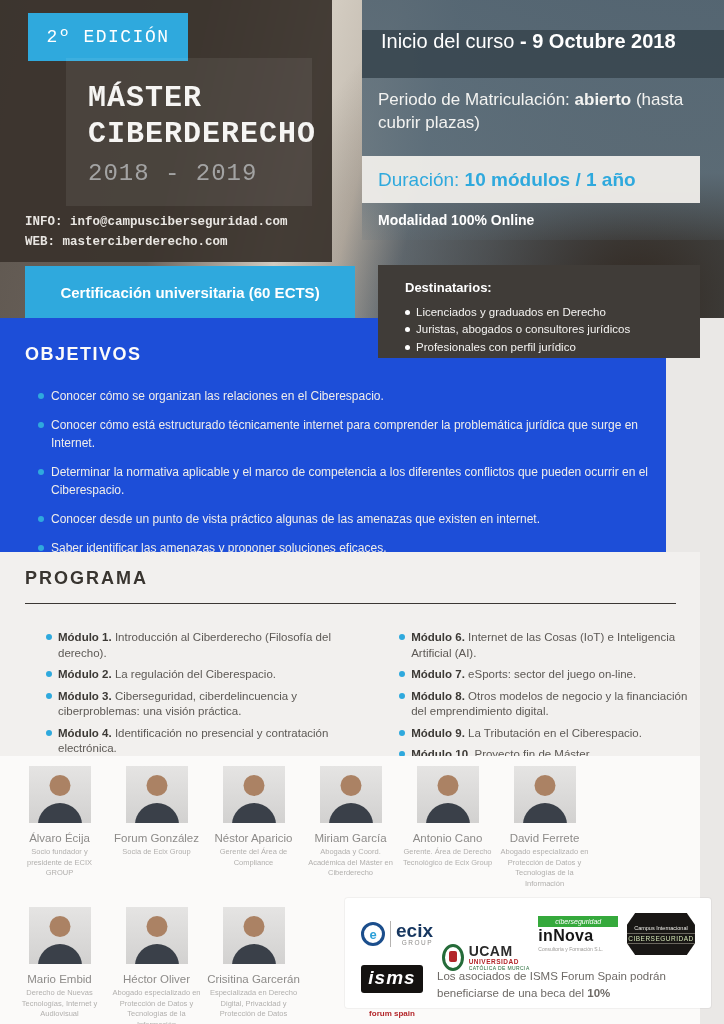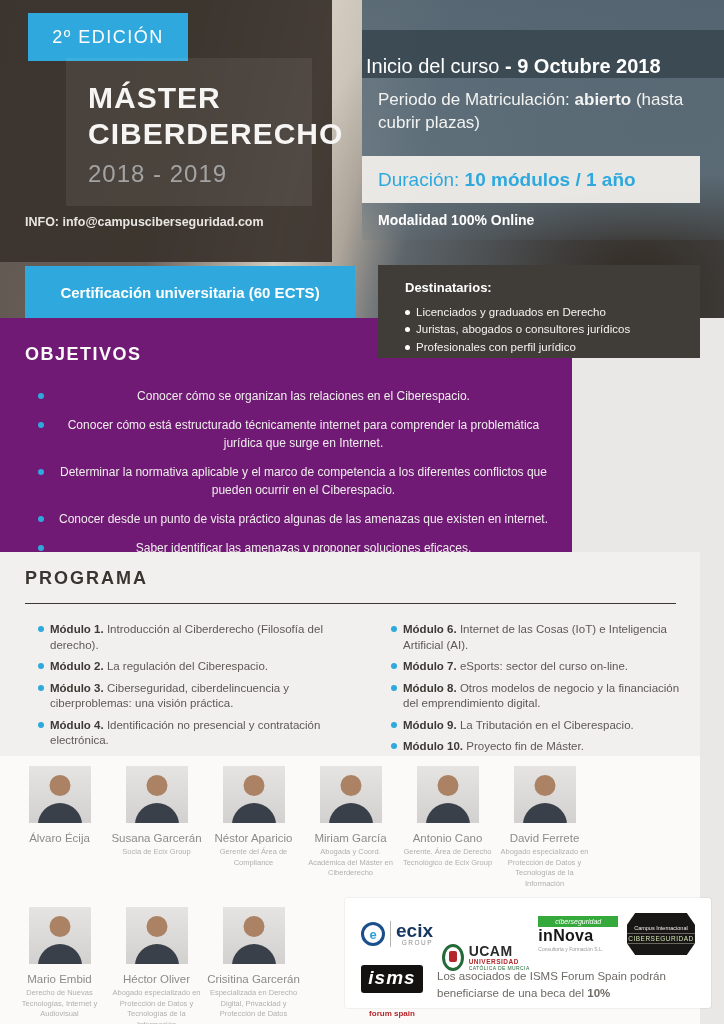--- a/index.html
+++ b/index.html
@@ -11,56 +11,56 @@
   
   .hero { position:absolute; left:0; top:0; width:724px; height:318px; }
   .hero-photo { position:absolute; inset:0;
     background:
       radial-gradient(circle at 88% 94%, rgba(48,37,28,0.95) 0%, rgba(48,37,28,0.5) 22%, rgba(48,37,28,0) 52%),
       linear-gradient(103deg,#5e564f 0%, #6b635b 26%, #d3ccc1 42%, #c4bcb1 50%, #72828e 58%, #5e7180 80%, #55666f 100%);
   }
   .hero-top-strip { position:absolute; left:362px; top:0; width:362px; height:30px; background:rgba(50,48,45,0.4); }
   .right-overlay { position:absolute; left:362px; top:0; width:362px; height:240px;
     background:linear-gradient(180deg, rgba(86,104,117,0.9) 0%, rgba(95,113,125,0.85) 72%, rgba(95,113,125,0.15) 100%); }
-  .left-block { position:absolute; left:0; top:0; width:332px; height:262px; background:rgba(58,51,45,0.94); }
+  .left-block { position:absolute; left:0; top:0; width:332px; height:262px; background:rgba(58,51,45,0.94);font-family:Liberation Mono, monospace; }
   .badge { position:absolute; left:28px; top:13px; width:160px; height:48px;
     background:#2fa9dd; color:#fff; font-size:18px; letter-spacing:1.5px;
     display:flex; align-items:center; justify-content:center; }
   .title-panel { position:absolute; left:66px; top:58px; width:246px; height:148px;
     background:rgba(255,255,255,0.07); padding:22px 0 0 22px; box-sizing:border-box; }
   .t-line { font-size:30px; font-weight:bold; color:#f6f5f3; letter-spacing:1px; line-height:1.2; }
   .t-years { font-size:24px; color:#a3a3a3; margin-top:8px; letter-spacing:1px; }
   .contact { position:absolute; left:25px; top:212px; font-size:12.5px; font-weight:bold;
     color:#e9e6e2; line-height:1.6; }
   .contact a { color:#e9e6e2; text-decoration:none; }
   .inicio-band { position:absolute; left:362px; top:30px; width:362px; height:48px;
     background:rgba(56,69,78,0.88); color:#fff; font-size:20px;
-    display:flex; align-items:flex-end; padding-left:4px; box-sizing:border-box; white-space:pre; }
+    display:flex; align-items:flex-start; padding-left:19px; box-sizing:border-box; white-space:pre; }
   .periodo { position:absolute; left:378px; top:88px; width:332px; font-size:17px;
     color:#f3f3f1; line-height:1.38; }
   .duracion-band { position:absolute; left:362px; top:156px; width:338px; height:47px;
     background:rgba(241,239,235,0.94); color:#2fa9dd; font-size:19px;
     display:flex; align-items:center; padding-left:16px; box-sizing:border-box; white-space:pre; }
   .modalidad { position:absolute; left:378px; top:212px; font-size:14px; font-weight:bold; color:#fff; }
   
-  .objetivos-section { position:absolute; left:0; top:318px; width:572px; height:234px;
-    background:#701a75; padding:26px 16px 0 25px; box-sizing:border-box; }
+  .objetivos-section { position:absolute; left:0; top:318px; width:666px; height:234px;
+    background:#1d4ed8; padding:26px 16px 0 25px; box-sizing:border-box; }
   .objetivos-section h2 { margin:0; font-size:18px; color:#fcfbfa; letter-spacing:1.5px; font-weight:bold; }
   .obj-list { list-style:none; margin:22px 0 0 0; padding:0 0 0 13px; }
   .obj-list li { position:relative; font-size:12px; color:#efedeb; line-height:1.5;
-    margin-bottom:11px; padding-left:13px;text-align:center; }
+    margin-bottom:11px; padding-left:13px; }
   .obj-list li::before { content:""; position:absolute; left:0; top:6px; width:6px; height:6px;
     border-radius:50%; background:#2fa9dd; }
   
   .programa-section { position:absolute; left:0; top:552px; width:700px; height:204px;
     background:#f2f0ee; padding:16px 0 0 25px; box-sizing:border-box; }
   .programa-section h2 { margin:0; font-size:18px; color:#393530; letter-spacing:2px; font-weight:bold; }
   .rule { width:651px; height:0; border-top:1px solid #3c3834; margin-top:14px; }
   .mod-cols { display:flex; margin-top:18px; }
-  .mod-col { list-style:none; margin:0; padding:0 0 0 13px; }
+  .mod-col { list-style:none; margin:8px; padding:0 0 0 13px; }
   .mod-col.c1 { width:325px; }
   .mod-col.c2 { width:300px; margin-left:15px; }
   .mod-col li { position:relative; font-size:11.5px; color:#5d5955; line-height:1.35;
     margin-bottom:6px; padding-left:12px; }
   .mod-col li::before { content:""; position:absolute; left:0; top:4px; width:6px; height:6px;
     border-radius:50%; background:#2fa9dd; }
   .mod-col strong { color:#3c3935; }
   
   .people-section { position:absolute; left:0; top:756px; width:700px; height:268px; background:#fbfaf9; }
   .people-grid { display:grid; grid-template-columns:repeat(7, 97px); padding:10px 0 0 11px; row-gap:0; }
@@ -131,20 +131,21 @@
 
     <div class="left-block">
       <div class="badge">2º EDICIÓN</div>
       <div class="title-panel">
         <div class="t-line">MÁSTER</div>
         <div class="t-line">CIBERDERECHO</div>
         <div class="t-years">2018 - 2019</div>
       </div>
       <div class="contact">
         <div><span>INFO: </span><a href="#">info@campusciberseguridad.com</a></div>
+        <div><span>WEB: </span><a href="#">masterciberderecho.com</a></div>
       </div>
     </div>
 
     <div class="inicio-band"><span>Inicio del curso </span><b>- 9 Octubre 2018</b></div>
     <div class="periodo"><span>Periodo de Matriculación: </span><b>abierto</b><span> (hasta cubrir plazas)</span></div>
     <div class="duracion-band"><span>Duración: </span><b>10 módulos / 1 año</b></div>
     <div class="modalidad">Modalidad 100% Online</div>
   </div>
 
   <section class="objetivos-section">
@@ -167,39 +168,40 @@
 
       <li><strong>Módulo 1.</strong> <span>Introducción al Ciberderecho (Filosofía del derecho).</span></li>
           <li><strong>Módulo 2.</strong> <span>La regulación del Ciberespacio.</span></li>
           <li><strong>Módulo 3.</strong> <span>Ciberseguridad, ciberdelincuencia y ciberproblemas: una visión práctica.</span></li>
           <li><strong>Módulo 4.</strong> <span>Identificación no presencial y contratación electrónica.</span></li>
           <li><strong>Módulo 5.</strong> <span>Blockchain.</span></li>
         </ul>
       <ul class="mod-col c2">
 
       <li><strong>Módulo 6.</strong> <span>Internet de las Cosas (IoT) e Inteligencia Artificial (AI).</span></li>
-          <li><strong>Módulo 7.</strong> <span>eSports: sector del curso on-line.</span></li>
+          <li><strong>Módulo 7.</strong> <span>eSports: sector del juego on-line.</span></li>
           <li><strong>Módulo 8.</strong> <span>Otros modelos de negocio y la financiación del emprendimiento digital.</span></li>
           <li><strong>Módulo 9.</strong> <span>La Tributación en el Ciberespacio.</span></li>
           <li><strong>Módulo 10.</strong> <span>Proyecto fin de Máster.</span></li>
         </ul>
     </div>
   </section>
 
   <section class="people-section">
     <div class="people-grid">
 
         <div class="person">
           <div class="avatar"></div>
           <div class="name">Álvaro Écija</div>
-        </div>
-
-        <div class="person">
-          <div class="avatar"></div>
-          <div class="name">Susana Garcerán</div>
+          <div class="role">Socio fundador y presidente de ECIX GROUP</div>
+        </div>
+
+        <div class="person">
+          <div class="avatar"></div>
+          <div class="name">Forum González</div>
           <div class="role">Socia de Ecix Group</div>
         </div>
 
         <div class="person">
           <div class="avatar"></div>
           <div class="name">Néstor Aparicio</div>
           <div class="role">Gerente del Área de Compliance</div>
         </div>
 
         <div class="person">

